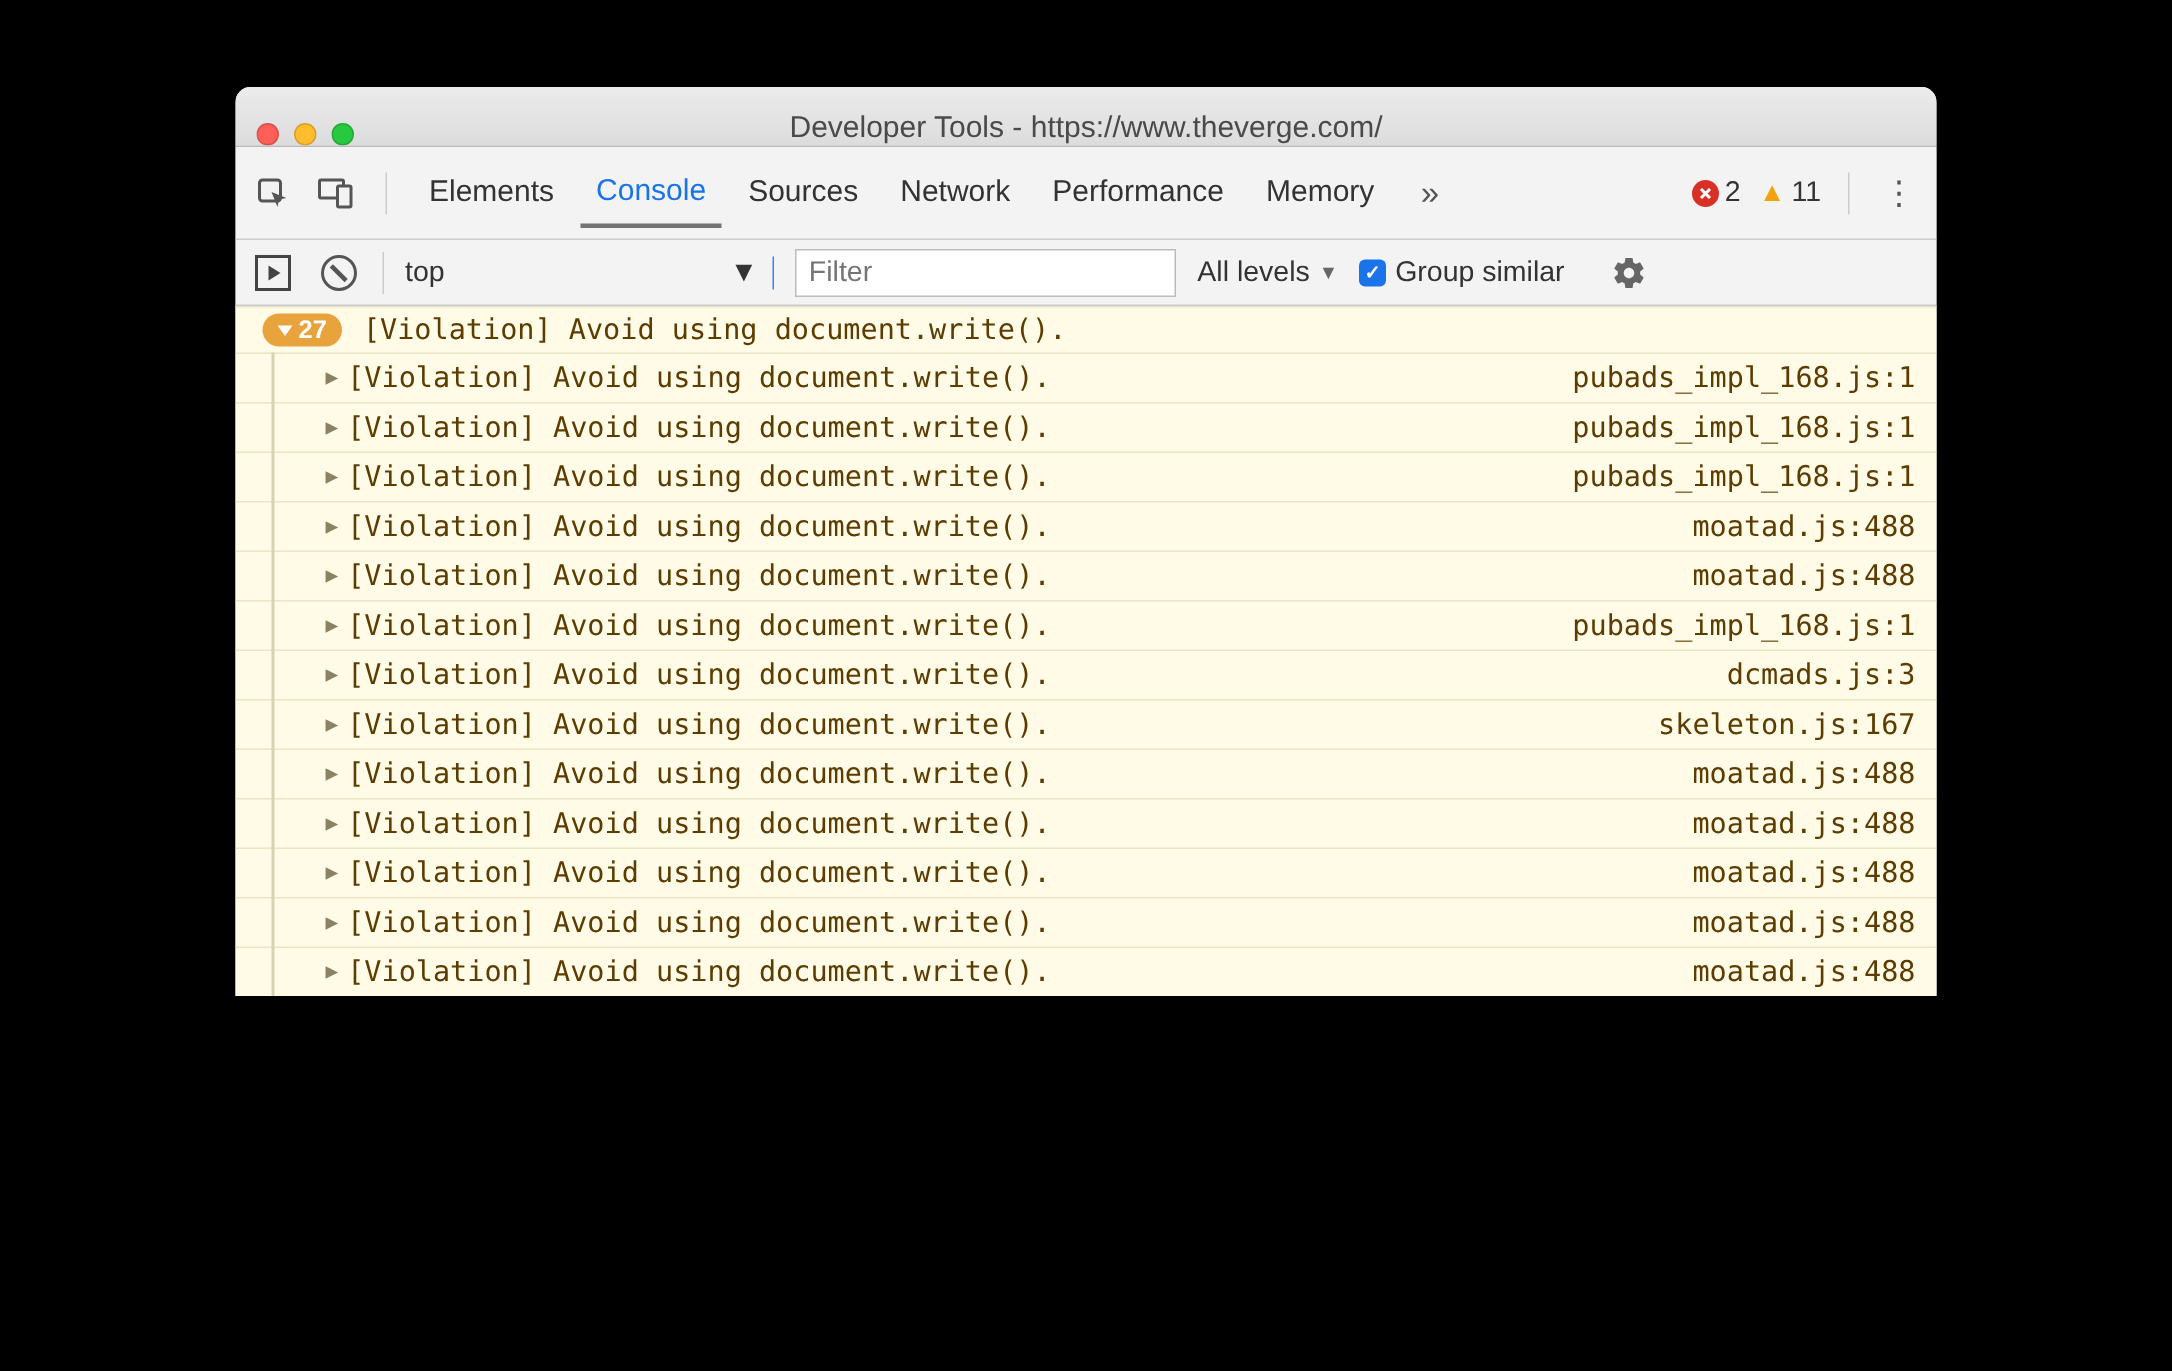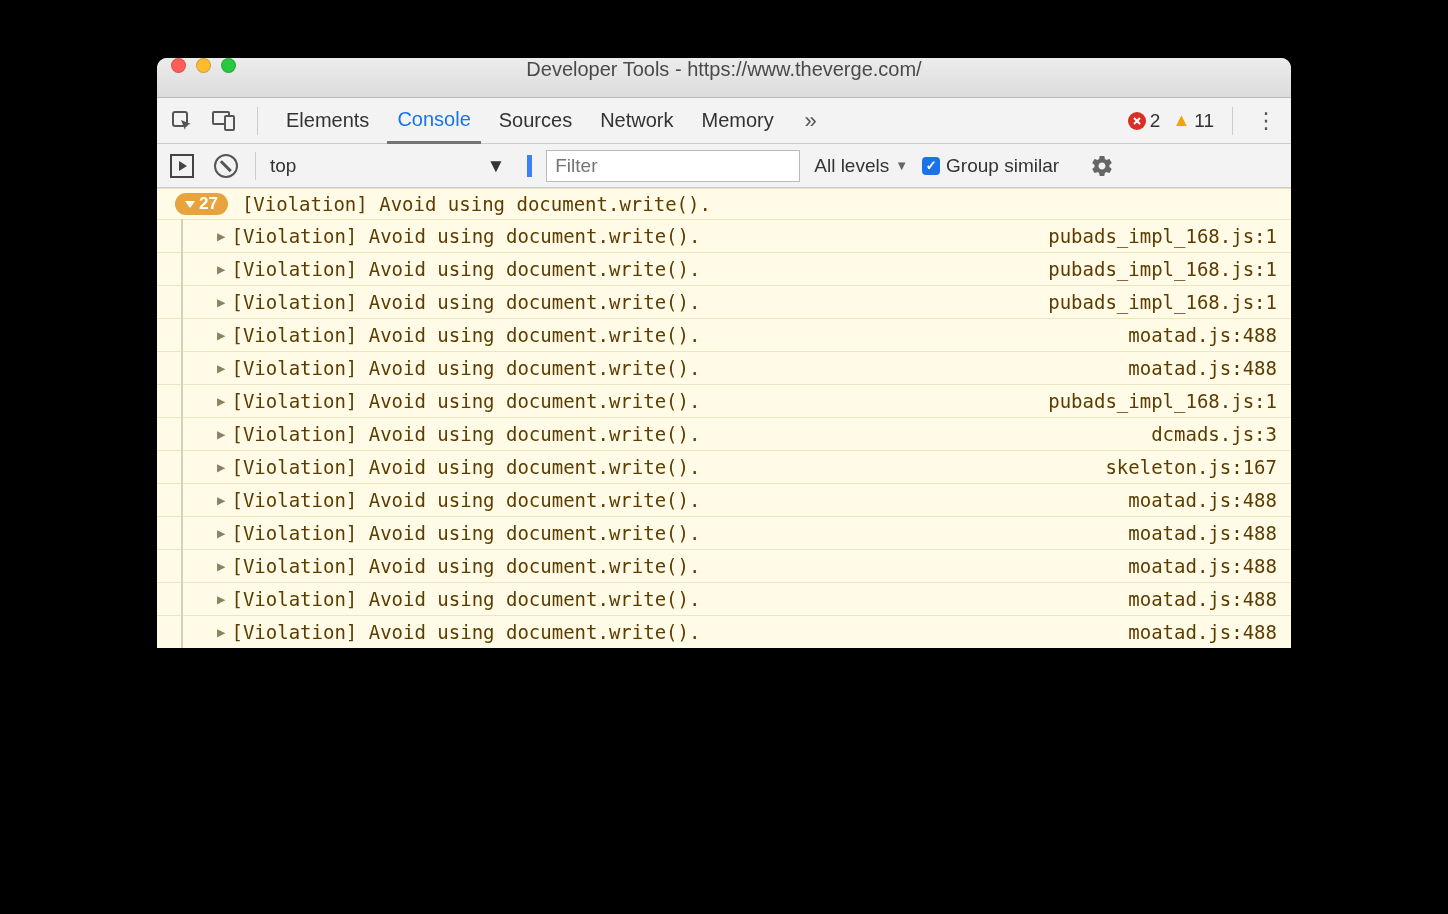--- a/index.html
+++ b/index.html
@@ -19,38 +19,38 @@
     border-radius: 10px 10px 0 0;
     box-shadow: 0 12px 40px rgba(0,0,0,.55);
     overflow: hidden;
   }
   
   .titlebar {
     height: 40px;
     background: linear-gradient(#ececec,#dcdcdc);
     border-bottom: 1px solid #b9b9b9;
     display: flex;
-    align-items: flex-start;
+    align-items: flex-end;
     position: relative;
   }
   .traffic-lights { display:flex; gap:10px; margin-left:14px; }
   .dot { width:15px; height:15px; border-radius:50%; border:1px solid rgba(0,0,0,.15);}
   .dot.red{background:#ff5f57;}
   .dot.yellow{background:#febc2e;}
   .dot.green{background:#28c840;}
   .title-text {
     position:absolute; left:0; right:0;
     text-align:center;
     font-size:20px;
     color:#4a4a4a;
     pointer-events:none;
   }
   
   .tabbar {
-    height: 46px;
+    height: 62px;
     background:#f3f3f3;
     border-bottom:1px solid #ccc;
     display:flex;
     align-items:center;
     padding:0 10px;
     gap:12px;
     font-size:20px;
     color:#333;
   }
   .tabbar .spacer{flex:1;}
@@ -72,21 +72,21 @@
     align-items:center;
     padding:0 10px;
     gap:14px;
     font-size:19px;
     color:#333;
   }
   .play-box{width:24px;height:24px;border:2px solid #444;display:flex;align-items:center;justify-content:center;}
   .play-box::after{content:"";border-left:8px solid #444;border-top:5px solid transparent;border-bottom:5px solid transparent;margin-left:2px;}
   .noentry{width:24px;height:24px;border:2.5px solid #555;border-radius:50%;position:relative;}
   .noentry::after{content:"";position:absolute;left:3px;right:3px;top:50%;height:2.5px;background:#555;transform:translateY(-50%) rotate(45deg);}
-  .context-wrap{display:flex;align-items:center;border-right:5px solid #3b82f6;padding-right:22px;}
+  .context-wrap{display:flex;align-items:center;border-right:1px solid #3b82f6;padding-right:10px;}
   .context-select .tri, .levels .tri{font-size:13px;color:#666;}
   .filter-input{border:1px solid #bbb;background:#fff;padding:4px 8px;font-size:19px;color:#3b82f6;width:254px;height:32px;}
   .levels{display:flex;align-items:center;gap:6px;text-align:center;}
   .chk{width:18px;height:18px;border-radius:4px;background:#1a73e8;display:flex;align-items:center;justify-content:center;color:#fff;font-size:13px;font-weight:bold;}
   .gear{color:#666;}
   
   .console{
     font-family: Menlo, Consolas, monospace;
     font-size:19px;
     background:#fffbe6;
@@ -146,20 +146,21 @@
         <rect x="1" y="2" width="16" height="12" rx="1"></rect>
         <rect x="13" y="6" width="9" height="14" rx="1" fill="#f3f3f3"></rect>
       </svg>
     </div>
     <div class="vsep"></div>
     <div id="tabs-host" style="display:flex;gap:8px;">
         <div class="tab">Elements</div>
         <div class="tab active">Console</div>
         <div class="tab">Sources</div>
         <div class="tab">Network</div>
+        <div class="tab">Performance</div>
         <div class="tab">Memory</div>
       </div>
     <div class="icon-btn" style="font-size:22px;color:#555;">»</div>
     <div class="spacer"></div>
     <div class="badge">
       <span class="circ err">
         <svg width="10" height="10" viewBox="0 0 10 10">
             <path d="M2 2 L8 8 M8 2 L2 8" stroke="#fff" stroke-width="2"></path>
           </svg>
       </span>

